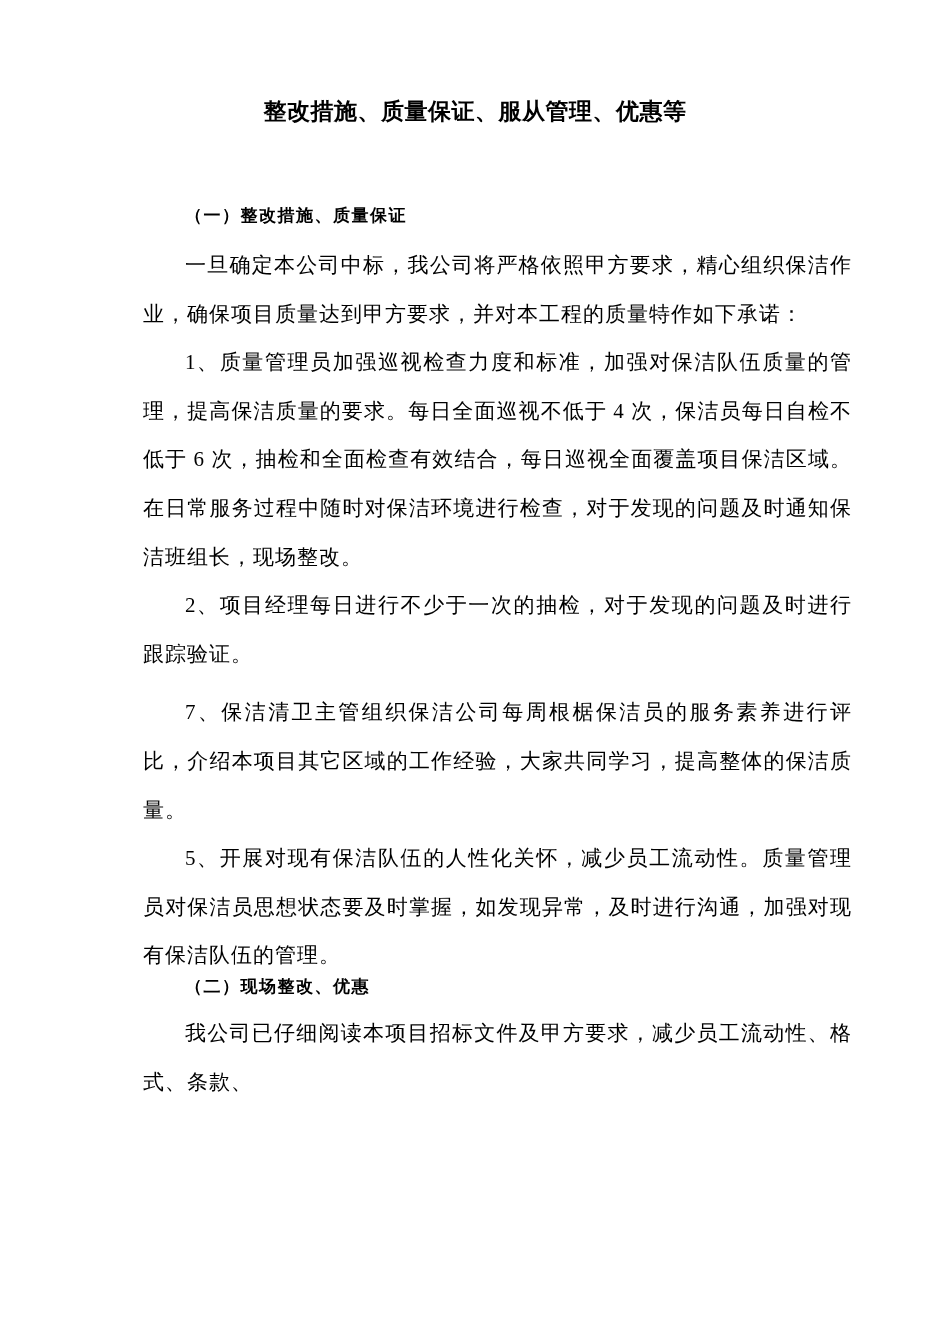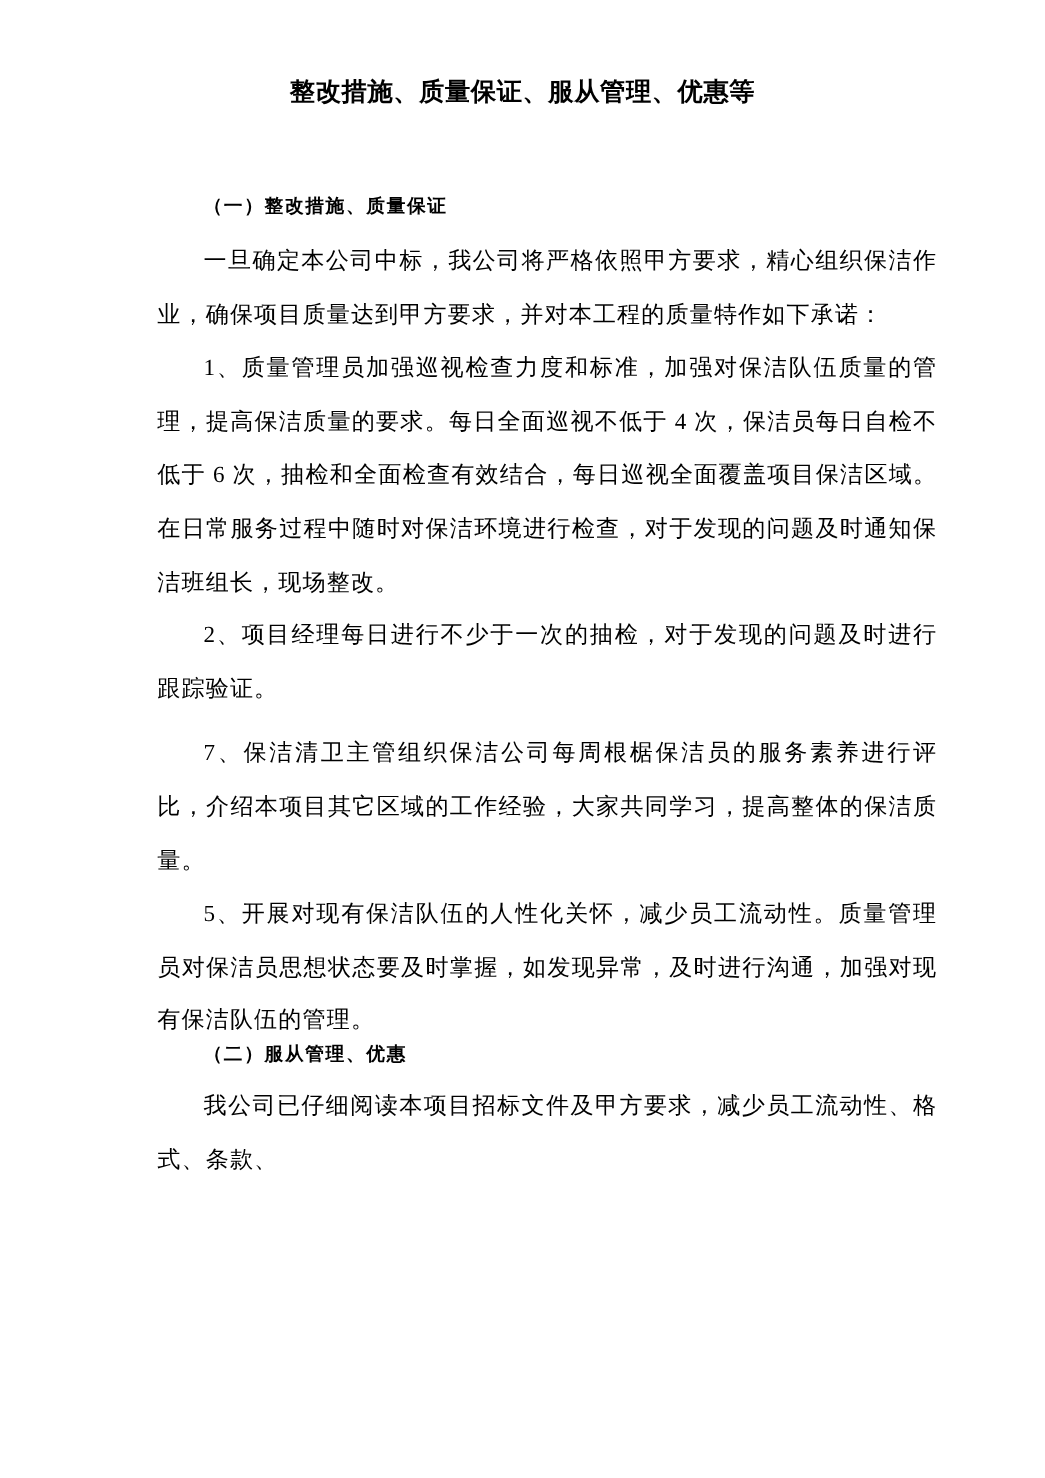--- a/index.html
+++ b/index.html
@@ -11,21 +11,21 @@
     position: relative;
     width: 950px;
     height: 1344px;
     background: #ffffff;
     overflow: hidden;
     font-family: "Liberation Serif", "DejaVu Serif", serif;
     color: #000000;
   }
   .doc-title {
     margin: 0;
-    padding-top: 68px;
+    padding-top: 96px;
     font-size: 23px;
     line-height: 32px;
     font-weight: bold;
     text-align: center;
     letter-spacing: 0.5px;
   }
   .doc-body {
     margin-left: 143px;
     margin-right: 98px;
   }
@@ -71,18 +71,18 @@
 
     <p class="para">1、质量管理员加强巡视检查力度和标准，加强对保洁队伍质量的管理，提高保洁质量的要求。每日全面巡视不低于 4 次，保洁员每日自检不低于 6 次，抽检和全面检查有效结合，每日巡视全面覆盖项目保洁区域。在日常服务过程中随时对保洁环境进行检查，对于发现的问题及时通知保洁班组长，现场整改。</p>
 
     <p class="para">2、项目经理每日进行不少于一次的抽检，对于发现的问题及时进行跟踪验证。</p>
 
 
     <p class="para sp">7、保洁清卫主管组织保洁公司每周根椐保洁员的服务素养进行评比，介绍本项目其它区域的工作经验，大家共同学习，提高整体的保洁质量。</p>
 
     <p class="para">5、开展对现有保洁队伍的人性化关怀，减少员工流动性。质量管理员对保洁员思想状态要及时掌握，如发现异常，及时进行沟通，加强对现有保洁队伍的管理。</p>
 
-    <h2 class="sec-heading second">（二）服从管理、优惠</h2>
+    <h2 class="sec-heading second">（二）现场整改、优惠</h2>
 
     <p class="para">我公司已仔细阅读本项目招标文件及甲方要求，减少员工流动性、格式、条款、</p>
 
   </div>
 </div>
 
 </body></html>

